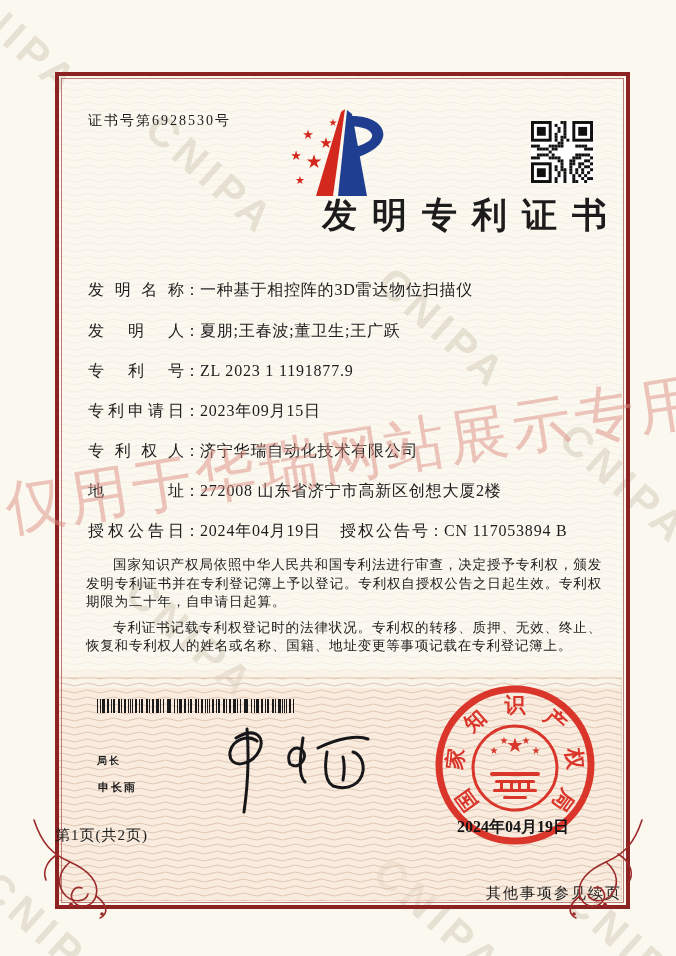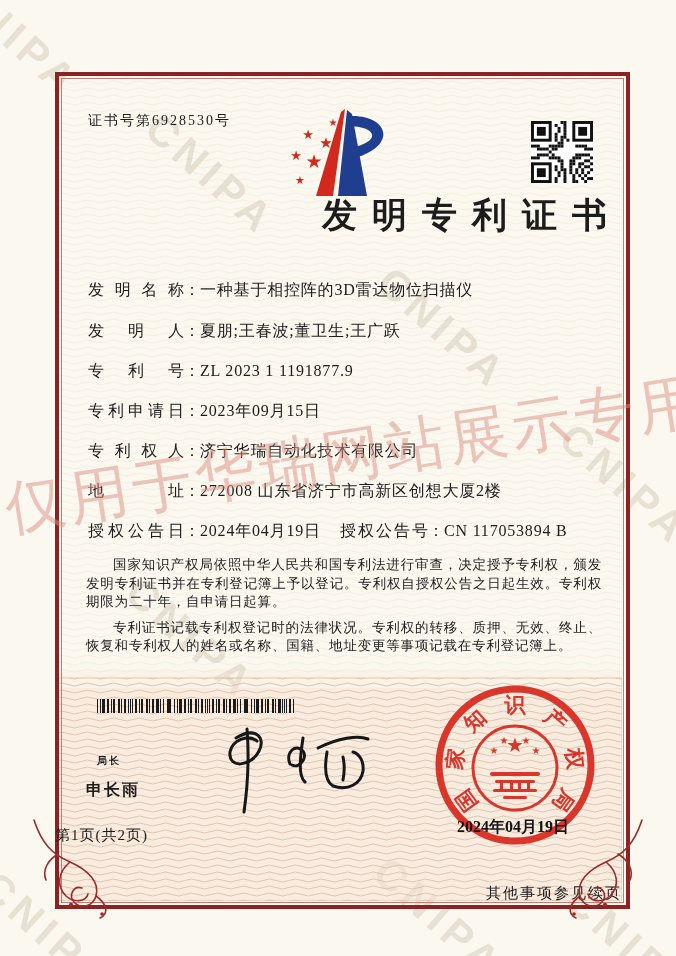--- a/index.html
+++ b/index.html
@@ -33,21 +33,21 @@
   .fpair2 .flabel{width:88px;}
   .paras{position:absolute;left:86px;top:556px;width:516px;font-size:13.5px;line-height:18.5px;
          text-align:justify;letter-spacing:0.8px;}
   .paras p{margin:0 0 7px 0;text-indent:2em;}
   .barcode{position:absolute;left:97px;top:699px;width:198px;height:14px;
         background:
           repeating-linear-gradient(90deg,#1b1b1b 0 1.5px,rgba(0,0,0,0) 1.5px 3px,#1b1b1b 3px 4px,rgba(0,0,0,0) 4px 7px),
           repeating-linear-gradient(90deg,#1b1b1b 0 1px,rgba(0,0,0,0) 1px 5px,#1b1b1b 5px 7.5px,rgba(0,0,0,0) 7.5px 11px);}
   .signer-title{position:absolute;left:97px;top:754px;font-size:10px;font-weight:bold;
         font-family:"Liberation Sans","DejaVu Sans",sans-serif;letter-spacing:2px;}
-  .signer-name{position:absolute;left:86px;top:780px;font-size:16px;font-weight:bold;
+  .signer-name{position:absolute;left:98px;top:780px;font-size:11px;font-weight:bold;
         font-family:"Liberation Sans","DejaVu Sans",sans-serif;letter-spacing:2px;}
   .signature{position:absolute;left:198px;top:724px;}
   .seal{position:absolute;left:430px;top:680px;z-index:5;}
   .page-num{position:absolute;left:55px;top:826px;width:567px;text-align:left;font-size:15px;letter-spacing:1px;}
   .cont-note{position:absolute;left:55px;top:884px;width:567px;text-align:right;font-size:15px;letter-spacing:2px;}
 </style>
 </head>
 <body>
 
 <div class="page">

